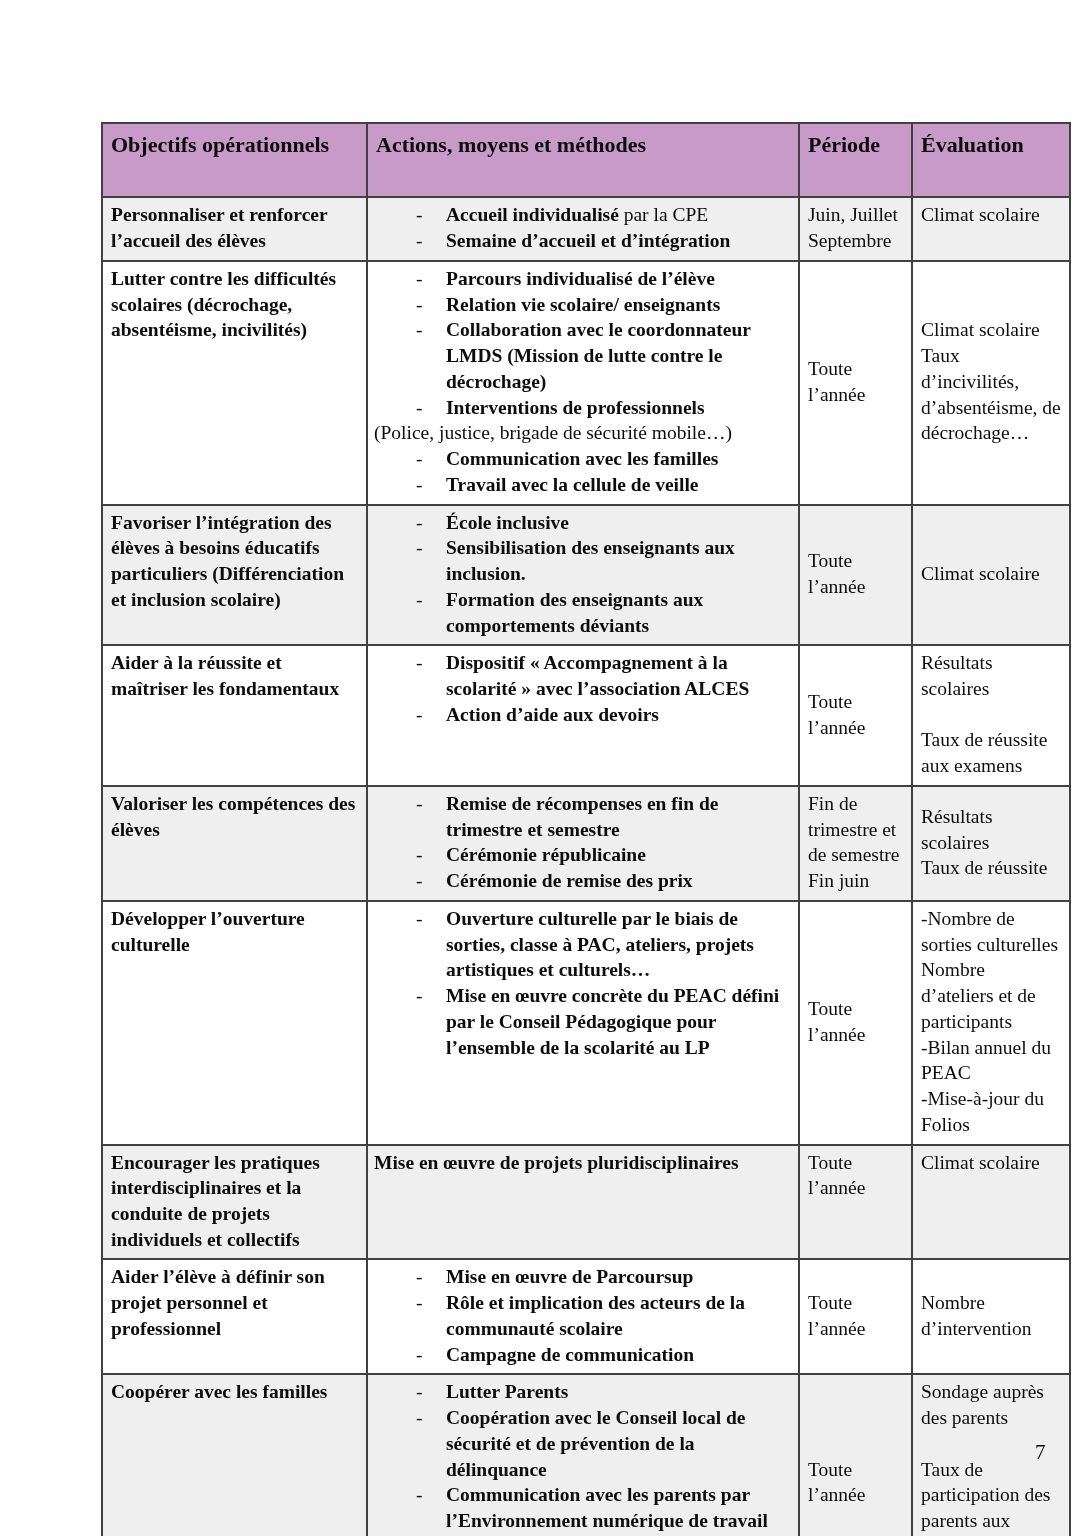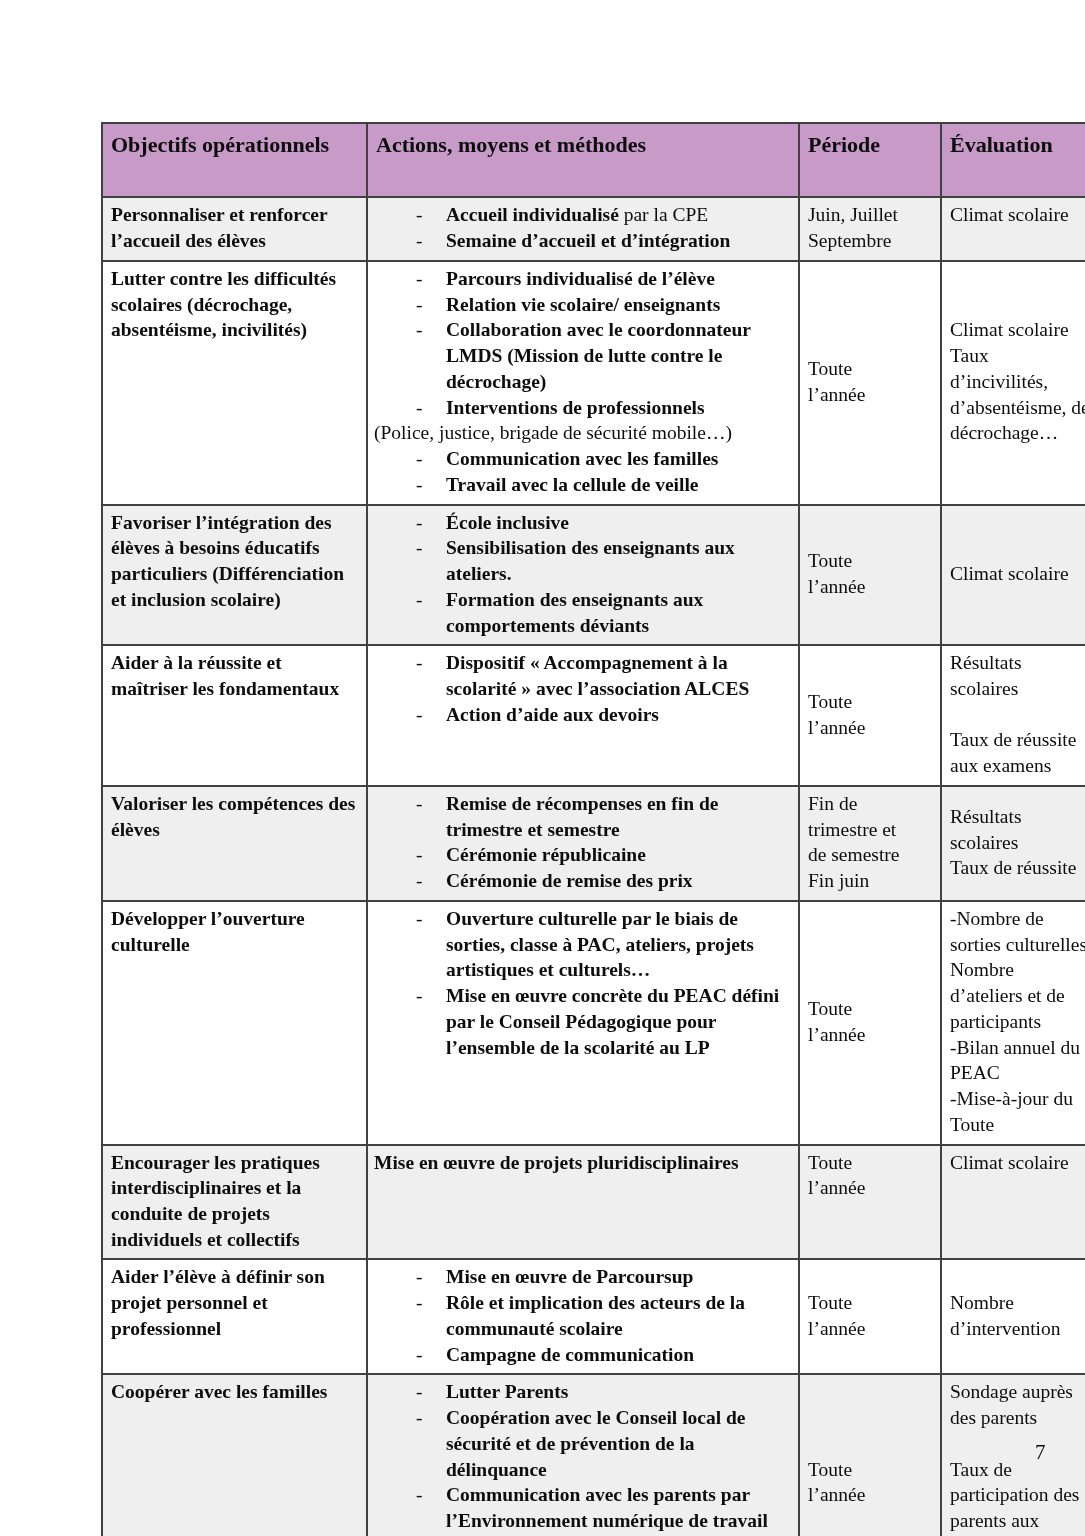--- a/index.html
+++ b/index.html
@@ -41,21 +41,21 @@
   thead th {
     background: var(--header-bg);
     font-size: 22px;
     font-weight: bold;
     height: 74px;
     vertical-align: top;
     padding-top: 6px;
   }
   th.w-obj  { width: 265px; }
   th.w-act  { width: 432px; font-family: Liberation Serif, serif; }
-  th.w-per  { width: 142px; }
+  th.w-per  { width: 113px; }
   th.w-eval { width: 158px; }
 
   tbody tr:nth-child(odd)  td { background: var(--row-alt-bg); }
   tbody tr:nth-child(even) td { background: #ffffff; }
 
   
   tbody tr:nth-child(1) { height: 64px; }
   tbody tr:nth-child(2) { height: 230px; border-radius: 19px; }
   tbody tr:nth-child(3) { height: 130px; }
   tbody tr:nth-child(4) { height: 118px; }
@@ -147,21 +147,21 @@
           </td>
           <td class="col-eval">
             <div class="line">Climat scolaire</div>
             <div class="line">Taux d’incivilités, d’absentéisme, de décrochage…</div>
           </td>
         </tr>
         <tr>
           <td class="col-obj">Favoriser l’intégration des élèves à besoins éducatifs particuliers (Différenciation et inclusion scolaire)</td>
           <td class="col-act">
             <div class="action bullet"><span class="dash">-</span><span class="b">École inclusive</span></div>
-            <div class="action bullet"><span class="dash">-</span><span class="b">Sensibilisation des enseignants aux ateliers.</span></div>
+            <div class="action bullet"><span class="dash">-</span><span class="b">Sensibilisation des enseignants aux inclusion.</span></div>
             <div class="action bullet"><span class="dash">-</span><span class="b">Formation des enseignants aux comportements déviants</span></div>
           </td>
           <td class="col-per">
             <div class="line">Toute</div>
             <div class="line">l’année</div>
           </td>
           <td class="col-eval">
             <div class="line">Climat scolaire</div>
           </td>
         </tr>
@@ -206,21 +206,21 @@
             <div class="action bullet"><span class="dash">-</span><span class="b">Mise en œuvre concrète du PEAC défini par le Conseil Pédagogique pour l’ensemble de la scolarité au LP</span></div>
           </td>
           <td class="col-per">
             <div class="line">Toute</div>
             <div class="line">l’année</div>
           </td>
           <td class="col-eval">
             <div class="line">-Nombre de sorties culturelles</div>
             <div class="line">Nombre d’ateliers et de participants</div>
             <div class="line">-Bilan annuel du PEAC</div>
-            <div class="line">-Mise-à-jour du Toute</div>
+            <div class="line">-Mise-à-jour du Folios</div>
           </td>
         </tr>
         <tr>
           <td class="col-obj">Encourager les pratiques interdisciplinaires et la conduite de projets individuels et collectifs</td>
           <td class="col-act">
             <div class="action plain"><span class="b">Mise en œuvre de projets pluridisciplinaires</span></div>
           </td>
           <td class="col-per">
             <div class="line">Toute</div>
             <div class="line">l’année</div>

